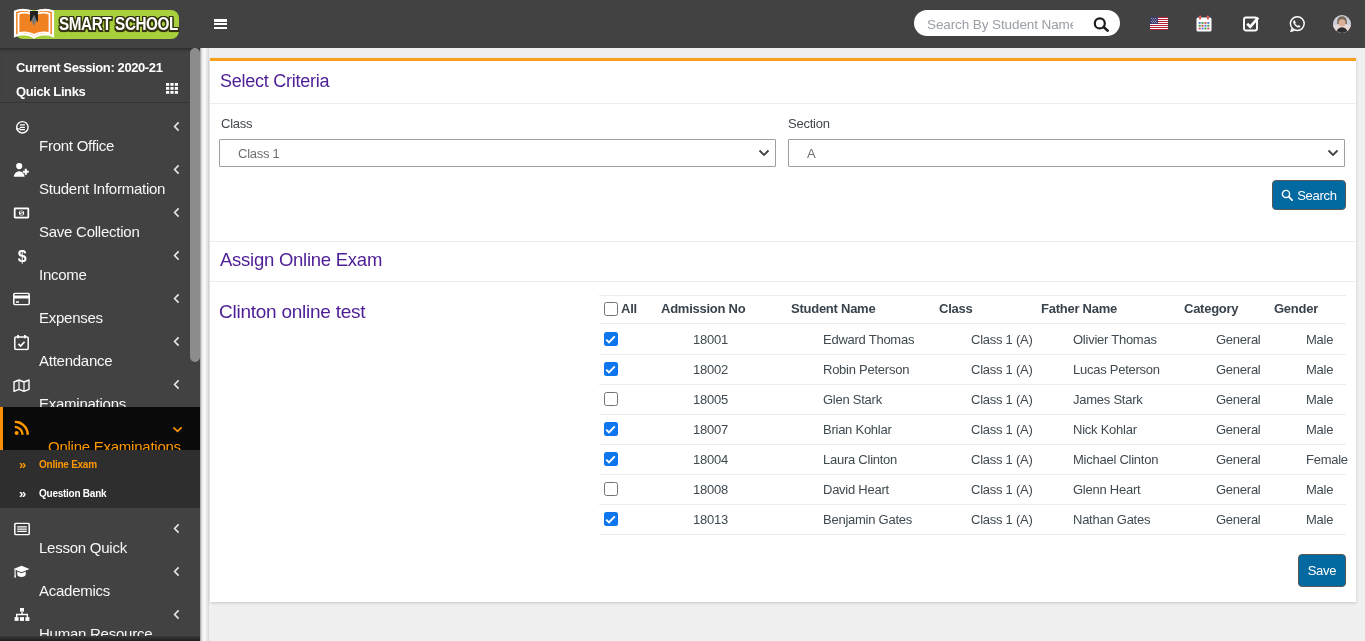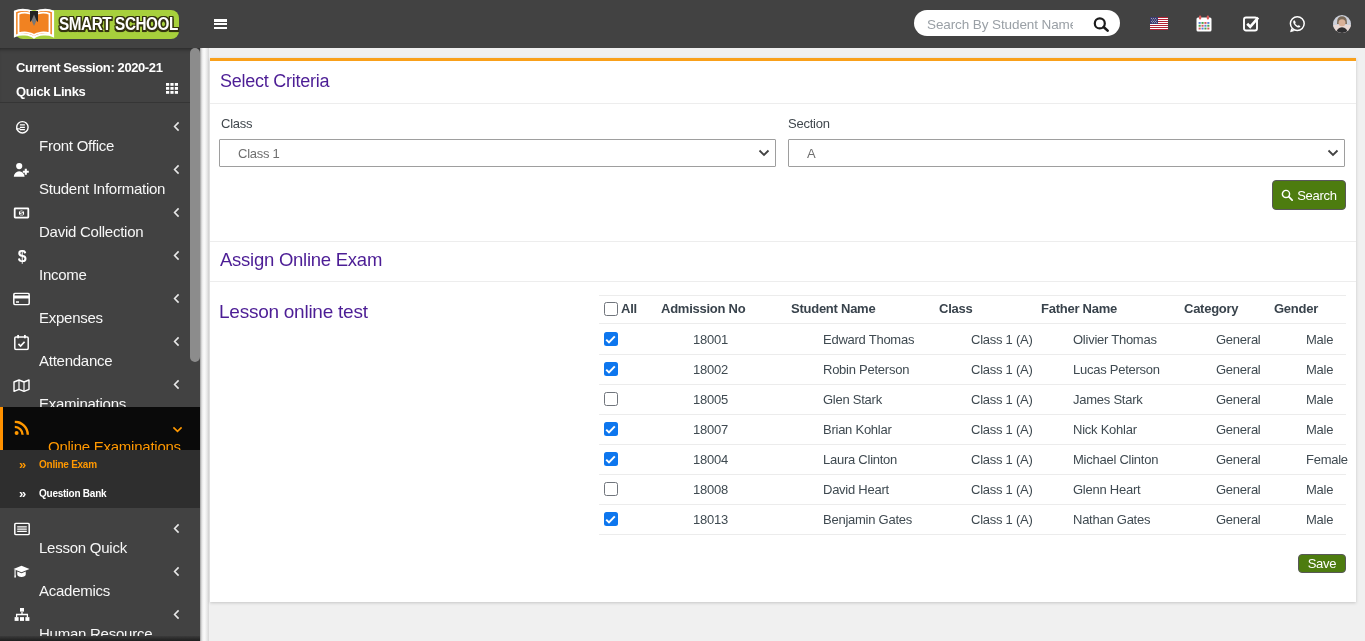--- a/index.html
+++ b/index.html
@@ -38,21 +38,21 @@
   #thumb { position:absolute; left:189.5px; top:48px; width:10px; height:314px; border-radius:5px; background:#8c8c8c; }
 
   
   #card { position:absolute; left:210px; top:58px; width:1146px; height:544px; background:#fff; border-top:3px solid #f9a01a; box-shadow:0 1px 3px rgba(0,0,0,.18); }
   .h1 { position:absolute; font-size:18px; color:#4c1d95; white-space:nowrap; }
   .hline { position:absolute; height:1px; background:#ededed; }
   .lbl { position:absolute; font-size:13px; font-weight:normal; color:#40474d; }
   .sel { position:absolute; top:139px; width:557px; height:28px; border:1px solid #9e9e9e; border-radius:1px; background:#fff; }
   .sel .v { position:absolute; left:18px; top:50%; transform:translateY(-50%); font-size:13px; color:#6f6f6f; }
   .sel svg { position:absolute; right:5px; top:50%; transform:translateY(-50%); }
-  .btn { position:absolute; background:#4d7c0f; border:1px solid #585858; border-radius:4px; color:#fff; font-size:13px; display:flex; align-items:center; justify-content:center; }
+  .btn { position:absolute; background:#0369a1; border:1px solid #585858; border-radius:4px; color:#fff; font-size:13px; display:flex; align-items:center; justify-content:center; }
 
   
   .th { position:absolute; font-size:13px; font-weight:bold; color:#39434c; white-space:nowrap; }
   .td { position:absolute; font-size:13px; color:#3f4a51; white-space:nowrap;margin-left:32px; }
   .cb { position:absolute; width:14px; height:14px; }
   .cb.off { border:1.6px solid #70757c; border-radius:2.5px; background:#fff; }
   .cb.on { border-radius:2.5px; background:#0d76ee; }
   .cb.on svg { position:absolute; left:1.5px; top:2.5px; }
 </style>
 </head>
@@ -201,21 +201,21 @@
   </div>
       <div class="mi" style="top:143.5px;">
     <span class="ic">
           <svg width="17" height="13" viewBox="0 0 17 13">
             <rect x="0.8" y="1" width="15.4" height="11" rx="1.4" fill="#fff"></rect>
             <rect x="2.6" y="2.8" width="11.8" height="7.4" fill="#424242"></rect>
             <circle cx="8.5" cy="6.5" r="2.6" fill="#fff"></circle>
             <text x="8.5" y="8.4" font-size="5.5" font-weight="bold" fill="#424242" text-anchor="middle">$</text>
           </svg>
         </span>
-    <span class="tx">David Collection</span>
+    <span class="tx">Save Collection</span>
     <span class="ch"><svg width="7" height="11" viewBox="0 0 7 11">
             <path d="M5.6 1.4 L1.6 5.5 L5.6 9.6" fill="none" stroke="#e8e8e8" stroke-width="1.6"></path>
           </svg></span>
   </div>
       <div class="mi" style="top:186.5px;">
     <span class="ic">
           <svg width="12" height="17" viewBox="0 0 12 17">
             <text x="6" y="14" font-size="16" font-weight="bold" fill="#fff" text-anchor="middle">$</text>
           </svg>
         </span>
@@ -354,21 +354,21 @@
   <svg width="12" height="12" viewBox="0 0 14 14" style="margin-right:4px;">
     <circle cx="5.8" cy="5.8" r="4.2" fill="none" stroke="#fff" stroke-width="1.7"></circle>
     <path d="M9 9 L13 13" stroke="#fff" stroke-width="2" stroke-linecap="round"></path>
   </svg>
   <span>Search</span>
 </div>
 
 <div class="hline" style="left:210px; top:241px; width:1146px;"></div>
 <div class="h1" style="left:220px; top:249px; font-size:18.5px;">Assign Online Exam</div>
 <div class="hline" style="left:210px; top:281px; width:1146px;"></div>
-<div class="h1" style="left:219px; top:301px; font-size:19px;">Lesson online test</div>
+<div class="h1" style="left:219px; top:301px; font-size:19px;">Clinton online test</div>
 
 <div id="table">
     <div class="hline" style="left:599px; top:294.5px; width:747px; background:#ececec;"></div>
     <div class="cb off" style="left:603.5px; top:301.5px;"></div>
     <div class="th" style="left:621px; top:300.5px;">All</div>
     <div class="th" style="left:661px; top:300.5px;">Admission No</div>
     <div class="th" style="left:791px; top:300.5px;">Student Name</div>
     <div class="th" style="left:939px; top:300.5px;">Class</div>
     <div class="th" style="left:1041px; top:300.5px;">Father Name</div>
     <div class="th" style="left:1184px; top:300.5px;">Category</div>
@@ -445,13 +445,13 @@
     </div>
     <div class="td" style="left:661px; top:511.5px;">18013</div>
     <div class="td" style="left:791px; top:511.5px;">Benjamin Gates</div>
     <div class="td" style="left:939px; top:511.5px;">Class 1 (A)</div>
     <div class="td" style="left:1041px; top:511.5px;">Nathan Gates</div>
     <div class="td" style="left:1184px; top:511.5px;">General</div>
     <div class="td" style="left:1274px; top:511.5px;">Male</div>
     <div class="hline" style="left:599px; top:534px; width:747px; background:#ececec;"></div>
   </div>
 
-<div class="btn" style="left:1298px; top:554px; width:48px; height:19px;">Save</div>
+<div class="btn" style="left:1298px; top:554px; width:48px; height:33px;">Save</div>
 
 </body></html>

